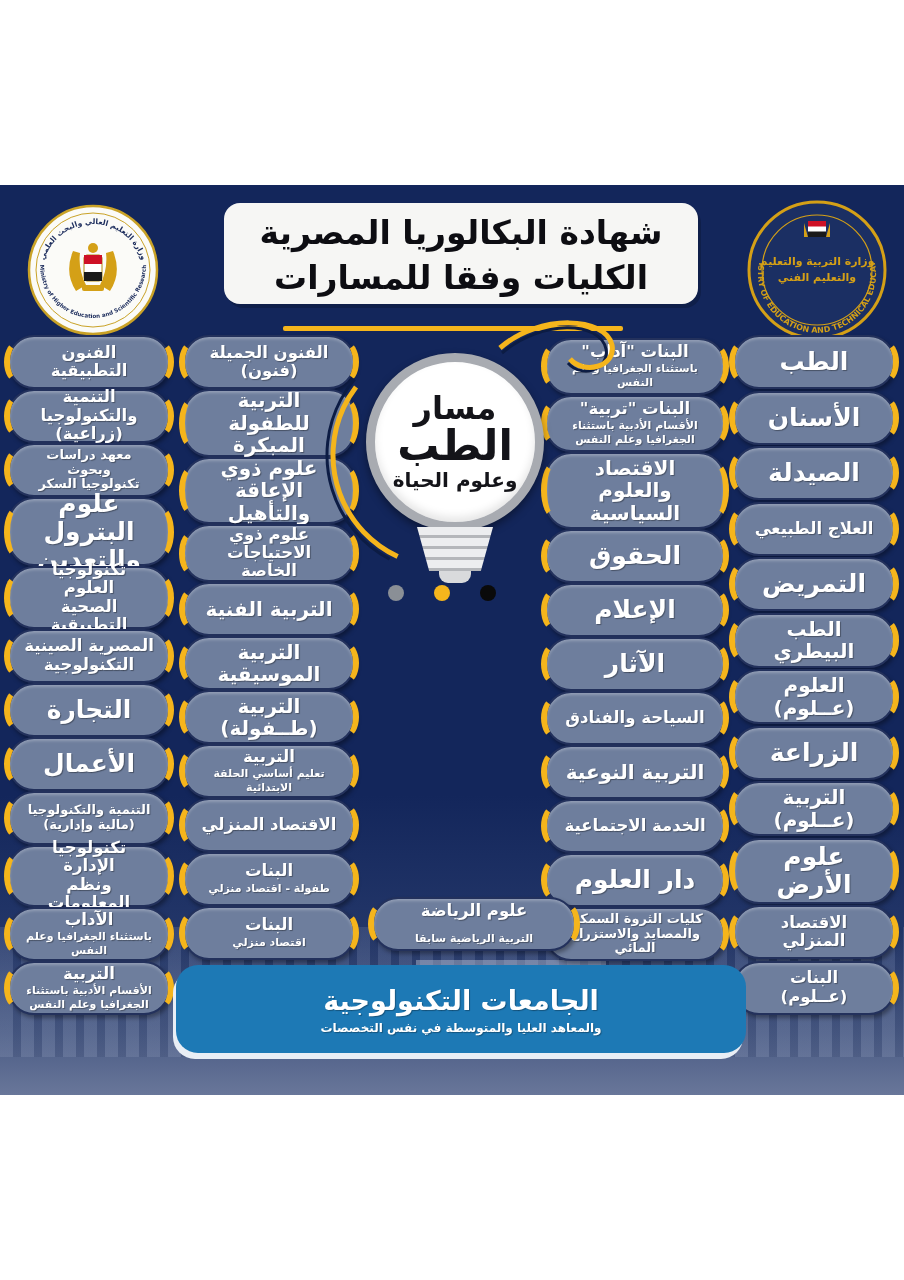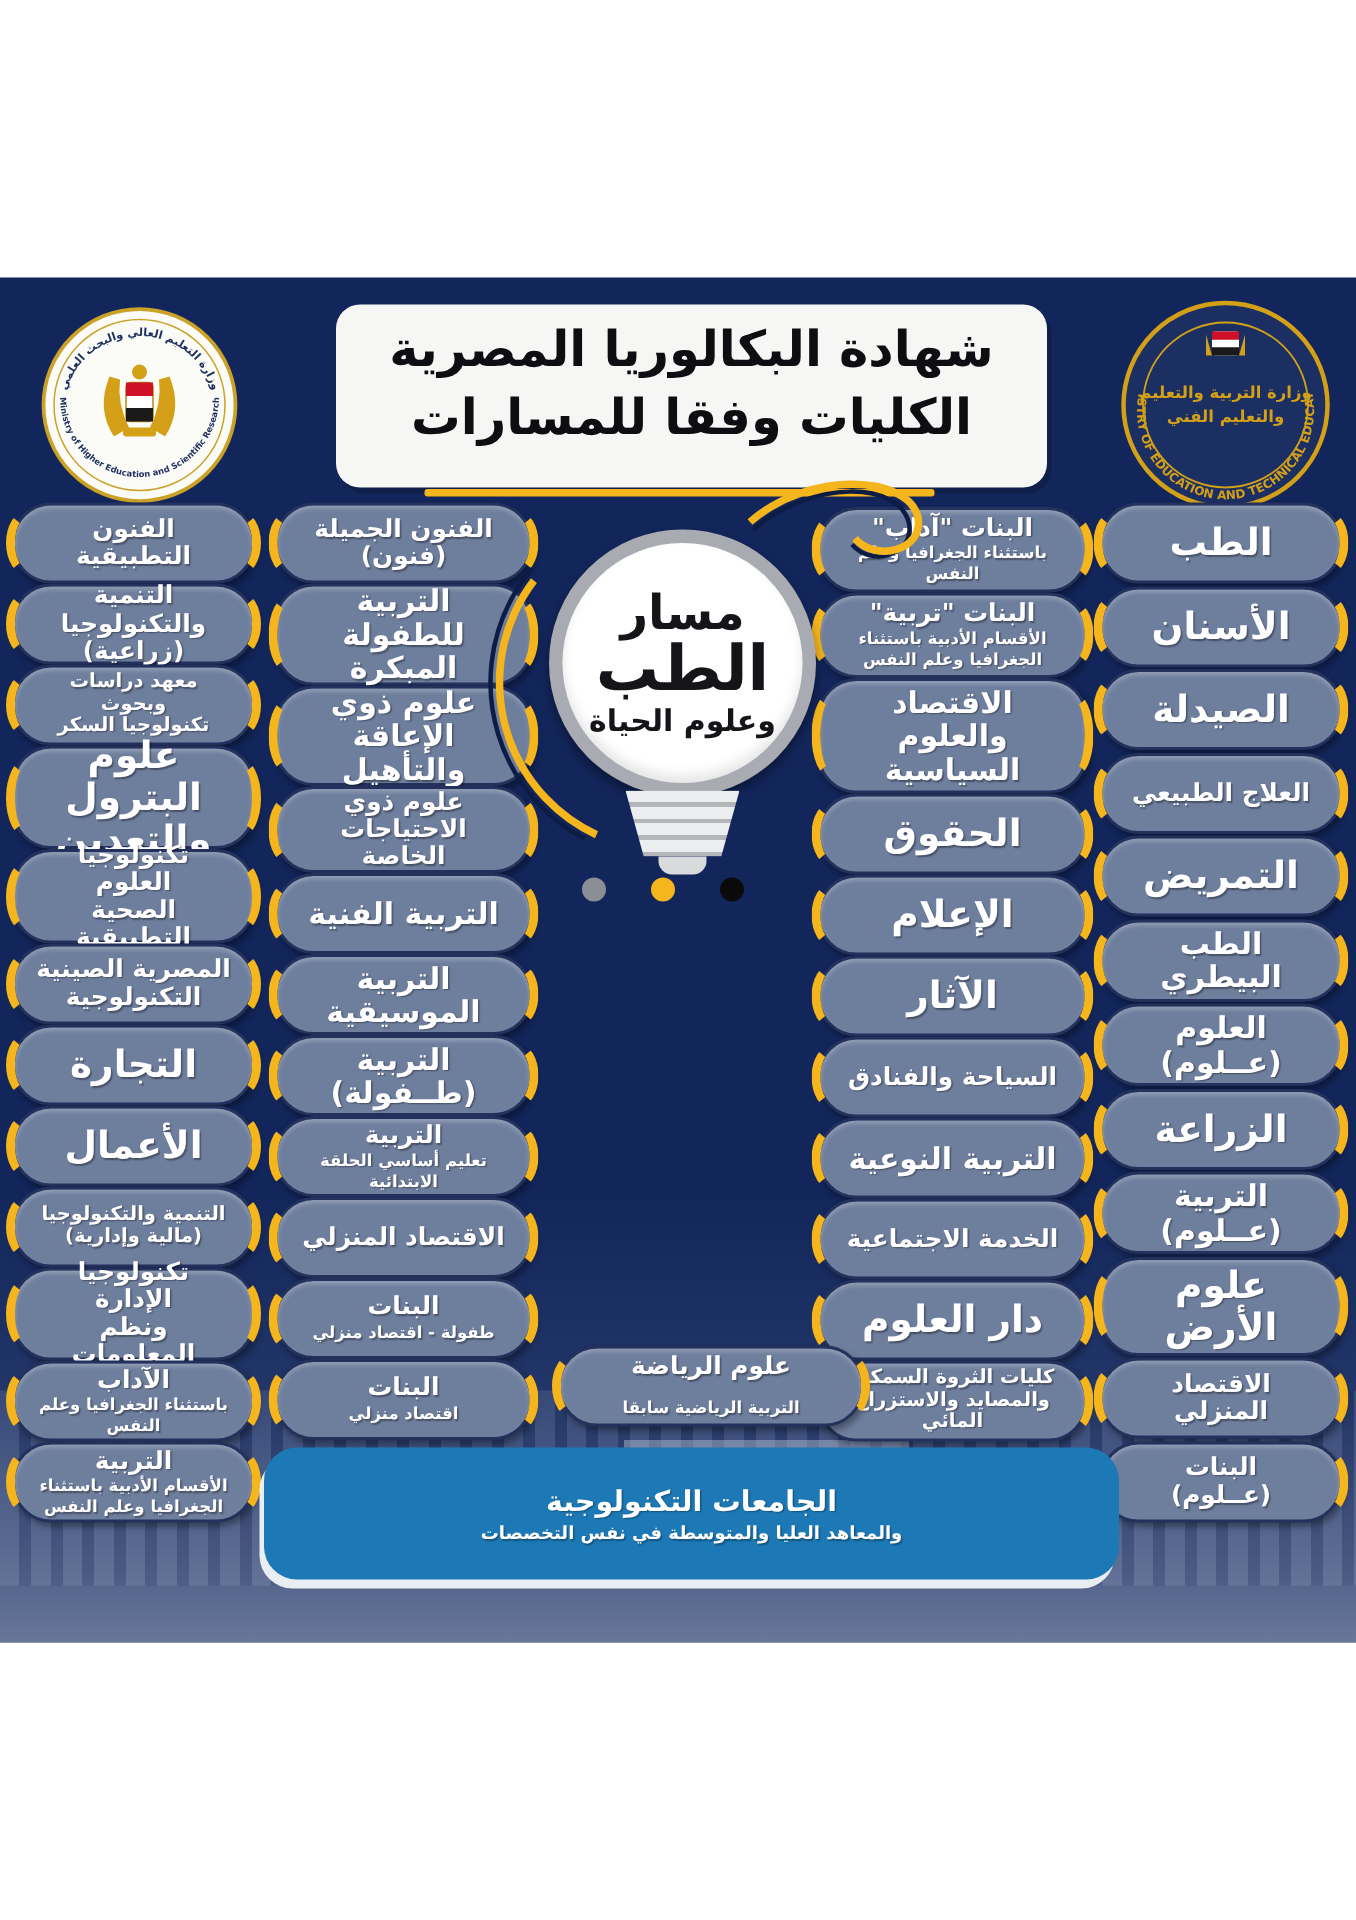--- a/index.html
+++ b/index.html
@@ -8,21 +8,21 @@
   .poster{position:absolute;top:185px;left:0;width:904px;height:910px;background:#13265b;overflow:hidden;}
 
   
   .photo{position:absolute;left:0;right:0;bottom:0;height:300px;pointer-events:none;
     background:linear-gradient(180deg,rgba(19,38,91,0) 0%,rgba(70,90,135,0.30) 45%,rgba(130,145,175,0.50) 80%,rgba(175,185,205,0.55) 100%);}
   .photo::before{content:"";position:absolute;left:0;right:0;bottom:38px;height:130px;opacity:.35;
     background:repeating-linear-gradient(90deg,rgba(205,215,235,0.35) 0 13px,rgba(25,40,80,0.35) 13px 21px);}
   .photo::after{content:"";position:absolute;left:46%;bottom:40px;width:190px;height:95px;background:rgba(200,210,228,0.40);}
 
   
-  .title-box{position:absolute;top:18px;left:224px;width:462px;padding:8px 6px 25px;background:#f6f6f4;
+  .title-box{position:absolute;top:18px;left:224px;width:462px;padding:8px 6px 4px;background:#f6f6f4;
     border-radius:16px;text-align:center;box-shadow:3px 4px 0 rgba(0,0,0,0.18);}
   .title-box .l1,.title-box .l2{display:block;color:#0d0d12;font-weight:800;font-size:33px;line-height:1.35;direction:rtl;}
   .title-underline{position:absolute;top:141px;left:283px;width:340px;height:5px;background:#f5b51c;border-radius:2px;}
   .logo{position:absolute;}
   .logo svg{display:block;}
 
   
   .col{position:absolute;display:flex;flex-direction:column;justify-content:space-between;}
   .col-left{left:8px;top:150px;width:162px;height:680px;}
   .col-mid-left{left:183px;top:150px;width:172px;height:625px;}
@@ -56,21 +56,21 @@
     clip-path:polygon(0 0,100% 0,84% 100%,16% 100%);}
   .socket-tip{width:32px;height:12px;margin:0 auto;background:#d9dadc;border-radius:0 0 9px 9px;}
   .dots{position:absolute;left:388px;top:400px;display:flex;gap:30px;z-index:2;}
   .dot{width:16px;height:16px;border-radius:50%;}
 
   
   .sports{position:absolute;left:372px;top:712px;width:172px;z-index:2;gap:11px;}
   .banner{position:absolute;left:176px;top:780px;width:550px;min-height:76px;background:#1d79b5;border-radius:22px;
     display:flex;flex-direction:column;align-items:center;justify-content:center;direction:rtl;text-align:center;
     box-shadow:-3px 6px 0 #e9eef5;z-index:2;padding:6px 10px;}
-  .banner .bl1{color:#fff;font-weight:800;font-size:19px;line-height:1.4;text-shadow:1px 1px 1px rgba(0,0,0,0.3);}
+  .banner .bl1{color:#fff;font-weight:800;font-size:27px;line-height:1.4;text-shadow:1px 1px 1px rgba(0,0,0,0.3);}
   .banner .bl2{color:#ffffff;font-weight:800;font-size:12px;line-height:1.35;text-shadow:1px 1px 1px rgba(0,0,0,0.3);}
 </style>
 </head>
 <body>
 
 <div class="canvas">
   <div class="poster">
 
     <div class="photo"></div>
 

